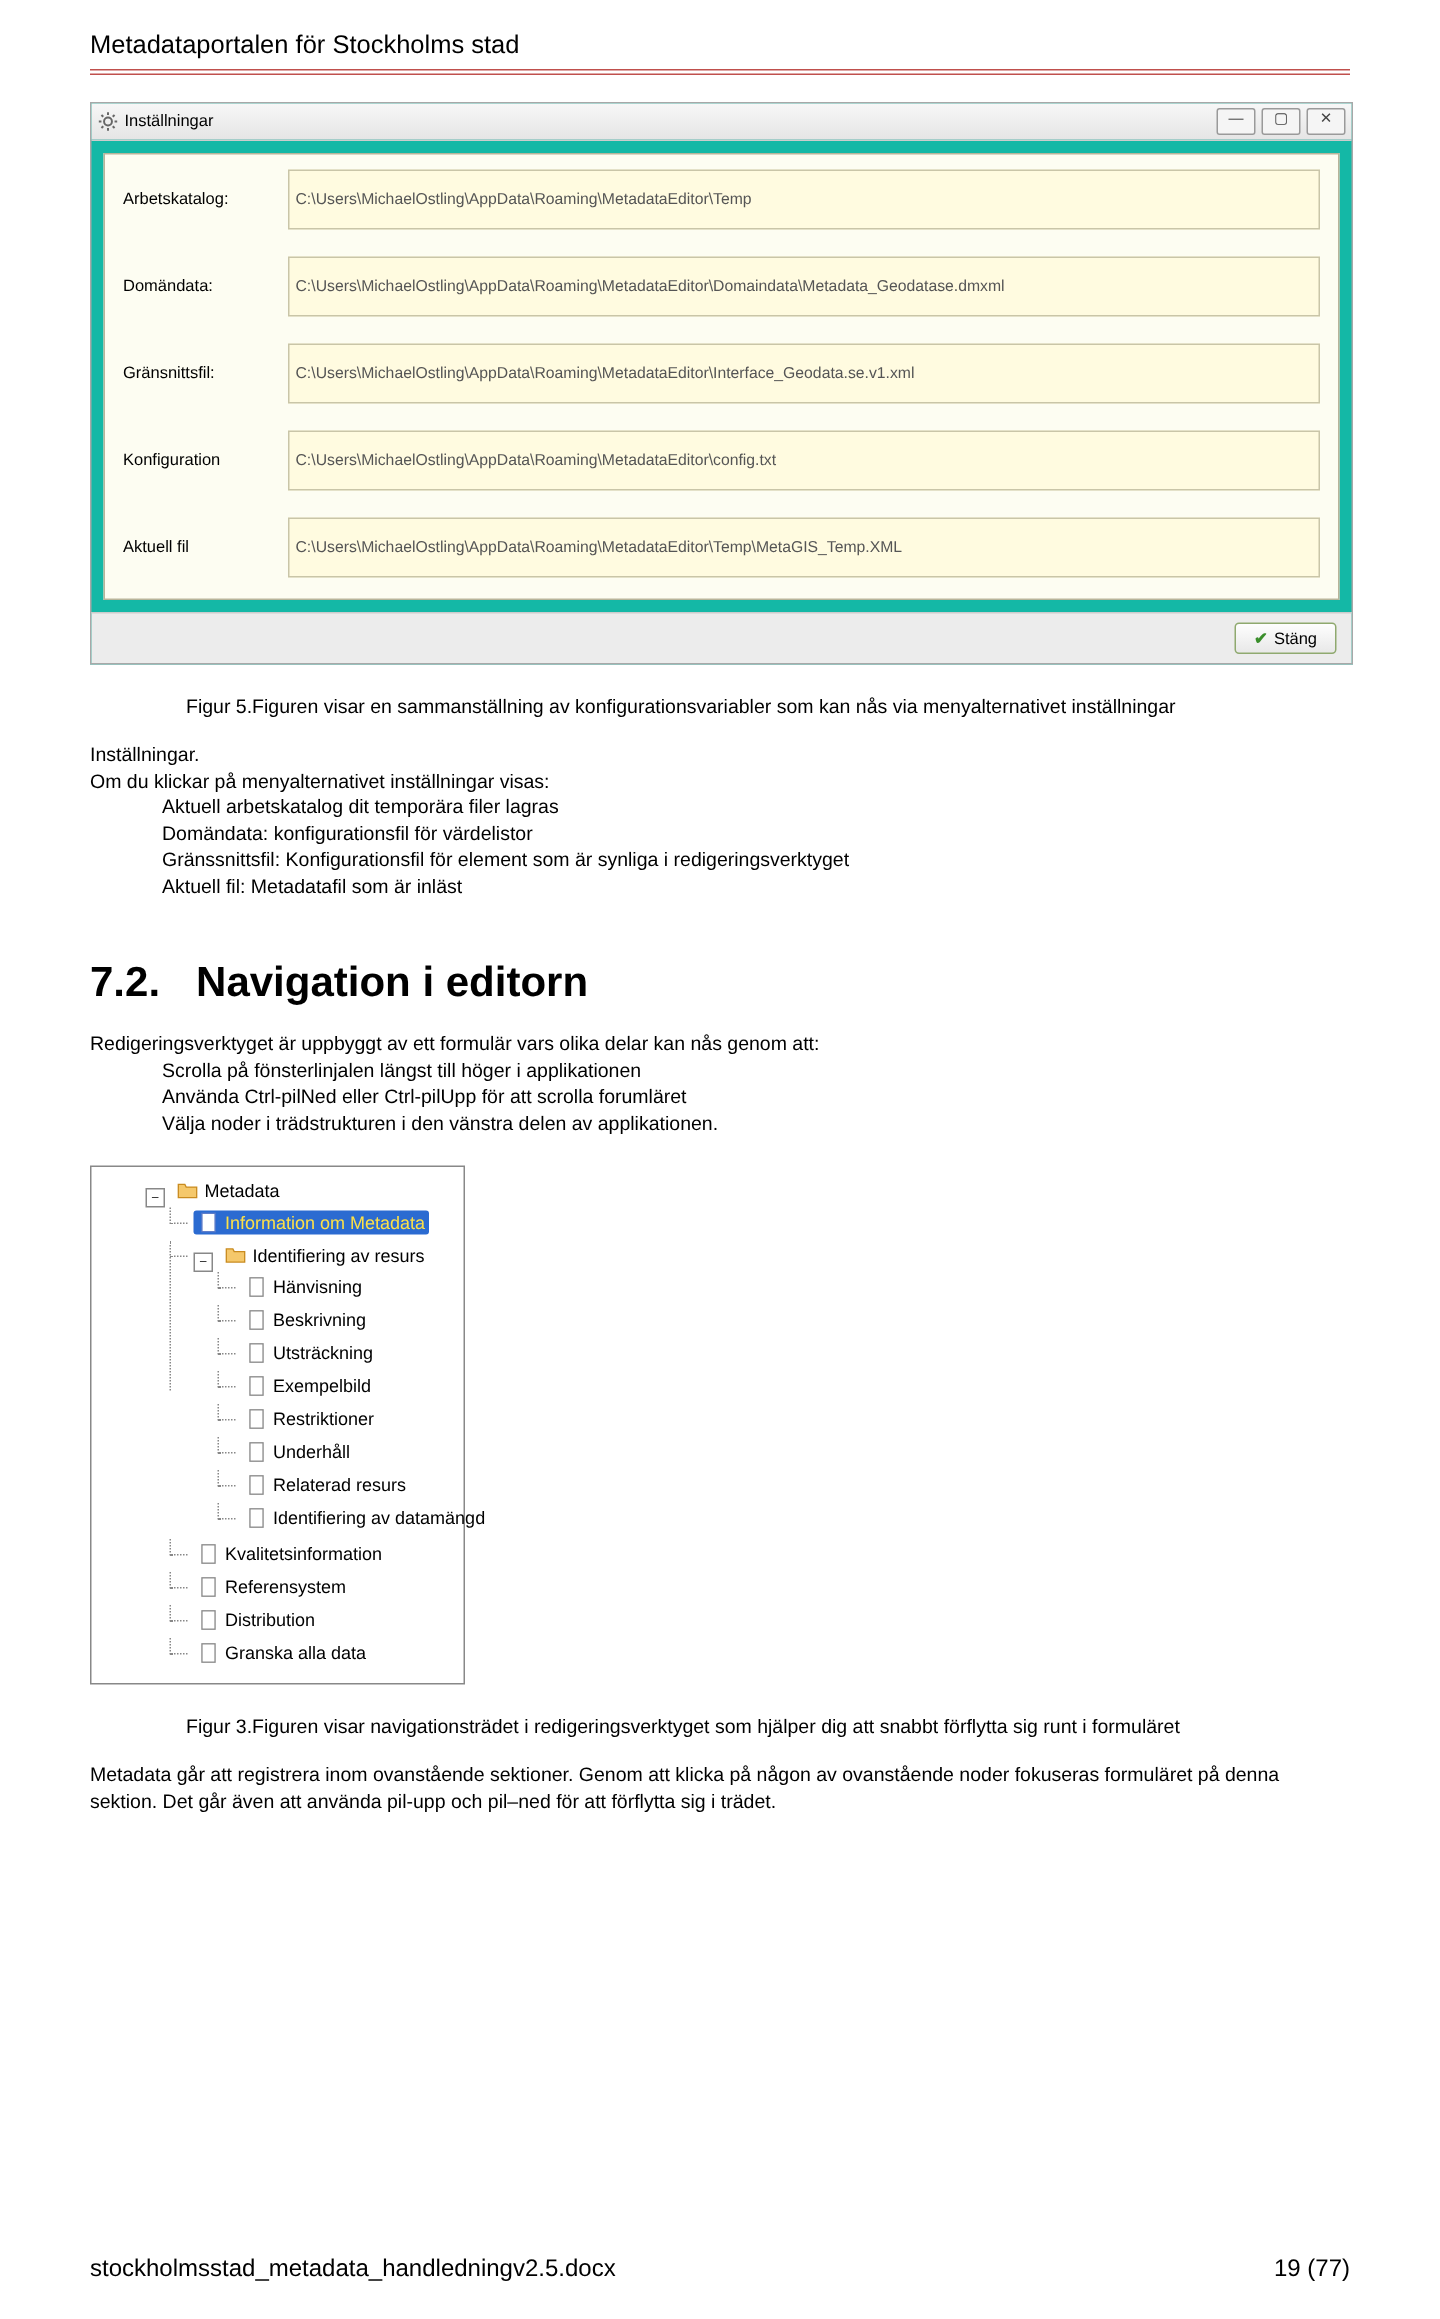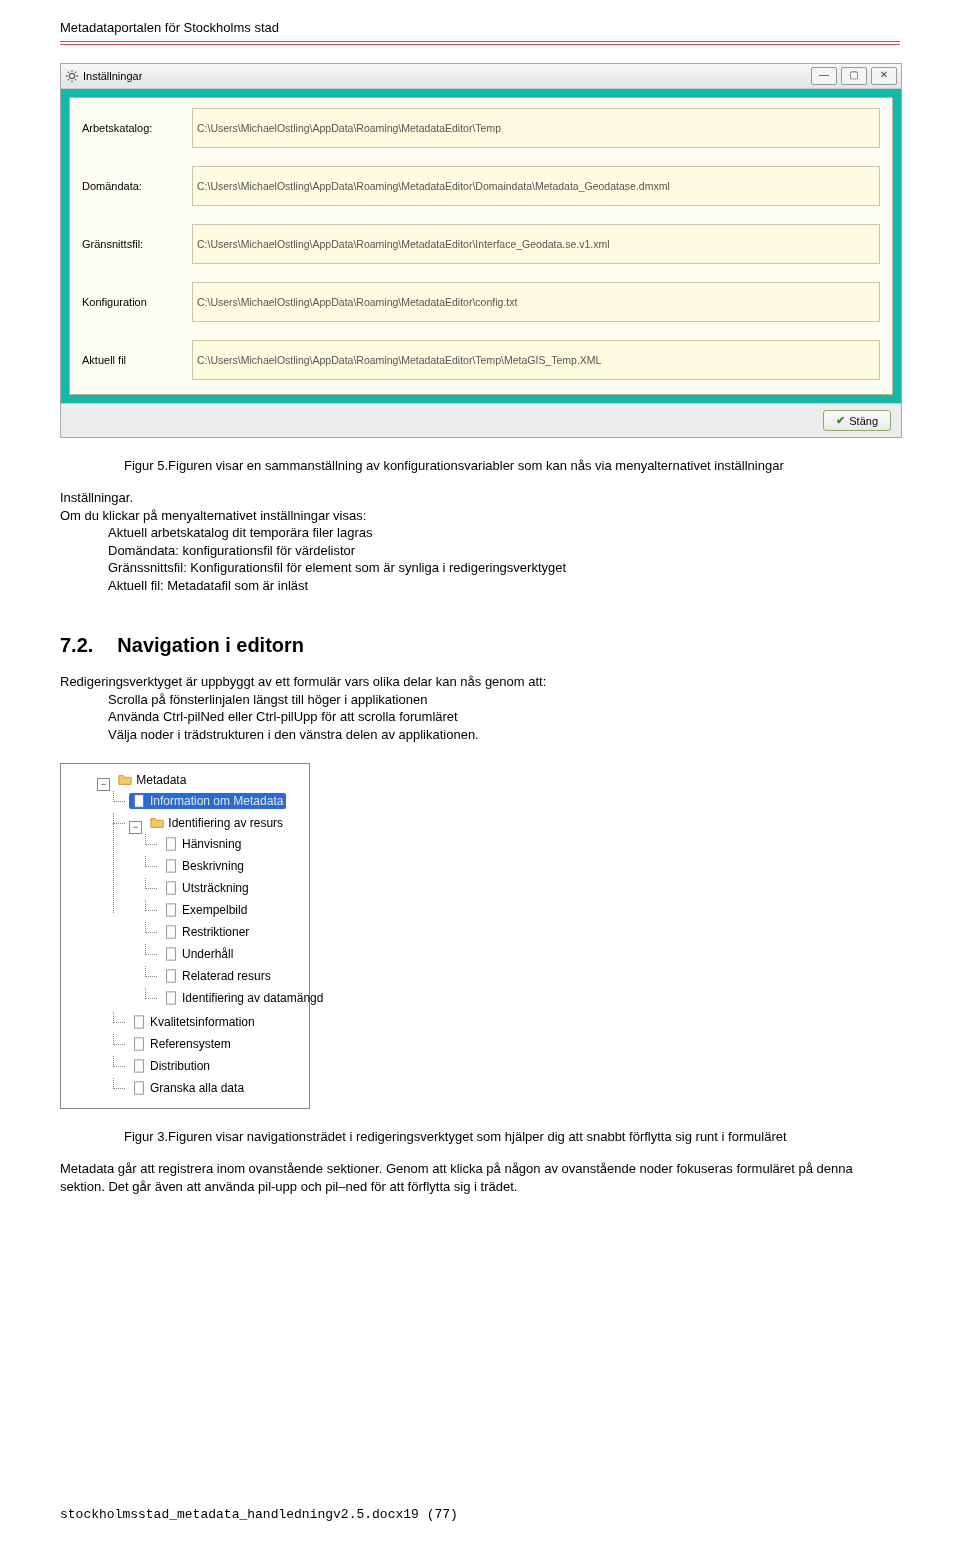--- a/index.html
+++ b/index.html
@@ -12,21 +12,21 @@
   }
   .page {
     width: 960px;
     margin: 0 auto;
     padding: 20px 60px 40px 60px;
     box-sizing: border-box;
     position: relative;
     min-height: 1546px;
   }
   .doc-header {
-    font-size: 13px;
+    font-size: 17px;
     margin-bottom: 6px;
   }
   .header-rule {
     border: none;
     border-top: 4px double #c0504d;
     margin: 0 0 18px 0;
   }
   .settings-window {
     border: 1px solid #a8a8a8;
     background: #14b8a6;
@@ -116,21 +116,21 @@
     line-height: 1.35;
     margin-bottom: 20px;
   }
   .body-text .indent {
     margin-left: 48px;
     display: block;
   }
   .h2 {
     font-family: "Arial Black", Arial, sans-serif;
     font-weight: 900;
-    font-size: 20px;
+    font-size: 28px;
     margin: 40px 0 16px 0;
     display: flex;
     gap: 24px;
   }
   .tree-widget {
     border: 1px solid #888;
     background: #fff;
     width: 240px;
     padding: 6px 4px;
     font-size: 12px;
@@ -154,43 +154,43 @@
   .tree > ul > li::before, .tree > ul > li::after { display: none; }
   .tree .node-row {
     display: inline-flex;
     align-items: center;
     gap: 4px;
     padding: 1px 3px;
     border-radius: 2px;
   }
   .tree .node-row.selected {
     background: #2b6bd1;
-    color: #e5e5e5;
+    color: #fde047;
   }
   .folder-ico, .file-ico, .expander {
     display: inline-flex; align-items: center; justify-content: center;
     width: 14px; height: 14px;
   }
   .expander {
     width: 11px; height: 11px;
     border: 1px solid #888;
     font-size: 9px;
     line-height: 9px;
     margin-right: 2px;
     color: #333;
     background: #fff;
   }
   .folder-ico svg, .file-ico svg { width: 14px; height: 14px; }
   .footer {
     position: absolute;
     left: 60px; right: 60px;
     bottom: 24px;
     display: flex;
-    font-size: 13px;
-    font-family: Liberation Mono, monospace;
+    justify-content: space-between;
+    font-size: 16px;
   }
 </style>
 </head>
 <body>
 
 <div class="page">
 
   <div class="doc-header">Metadataportalen för Stockholms stad</div>
   <hr class="header-rule">
 

